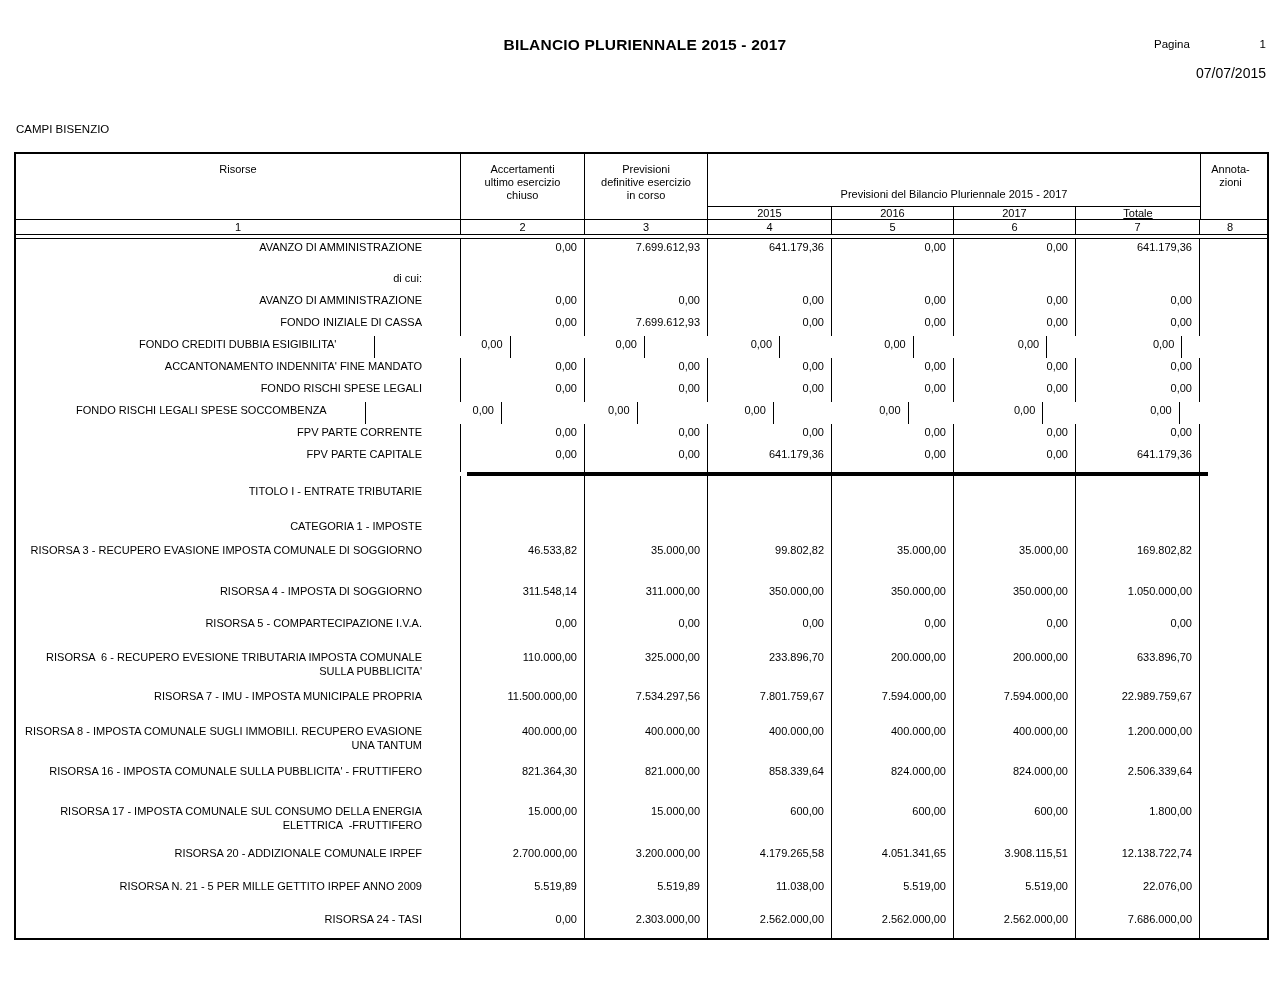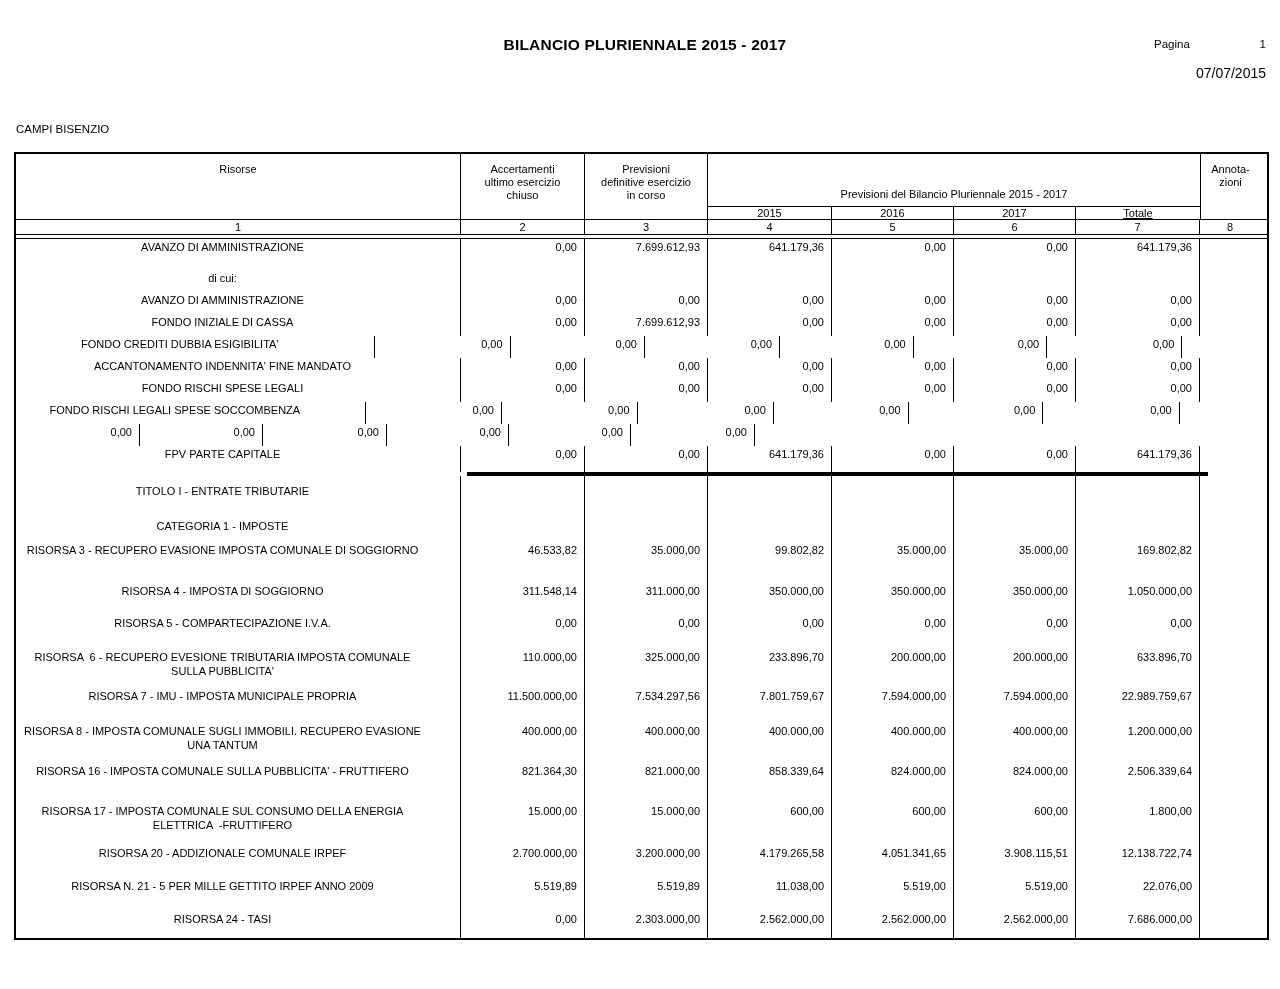--- a/index.html
+++ b/index.html
@@ -65,21 +65,21 @@
 
   
   .trow { display: flex; }
   .trow > div { border-right: 1px solid #000; overflow: hidden; }
   .trow > div.last { border-right: none; }
   .trow.s1 > div { padding-top: 2px; }
   .trow.s2 > div { padding-top: 9px; }
   .cell-label {
     font-size: 11px; line-height: 13.5px;
     padding-left: 7px; padding-right: 38px;
-    white-space: pre-wrap; text-align: center;
+    white-space: pre-wrap; text-align: right;
   }
   .cell-val {
     font-size: 11px; line-height: 13.5px;
     text-align: right; padding-right: 7px;
   }
 
   
   .sep { display: flex; height: 4px; }
   .sep .sep-a { width: 452px; border-right: 1px solid #000; }
   .sep .sep-b { width: 739px; background: #000; }
@@ -210,20 +210,21 @@
         <div class="cell-label w1">FONDO RISCHI LEGALI SPESE SOCCOMBENZA</div>
         <div class="cell-val w2">0,00</div>
         <div class="cell-val w3">0,00</div>
         <div class="cell-val w4">0,00</div>
         <div class="cell-val w5">0,00</div>
         <div class="cell-val w6">0,00</div>
         <div class="cell-val w7">0,00</div>
         <div class="cell-val w8 last"></div>
       </div>
       <div class="trow s1" style="height: 22px;">
+        <div class="cell-label w1">FPV PARTE CORRENTE</div>
         <div class="cell-val w2">0,00</div>
         <div class="cell-val w3">0,00</div>
         <div class="cell-val w4">0,00</div>
         <div class="cell-val w5">0,00</div>
         <div class="cell-val w6">0,00</div>
         <div class="cell-val w7">0,00</div>
         <div class="cell-val w8 last"></div>
       </div>
       <div class="trow s1" style="height: 26px;">
         <div class="cell-label w1">FPV PARTE CAPITALE</div>

